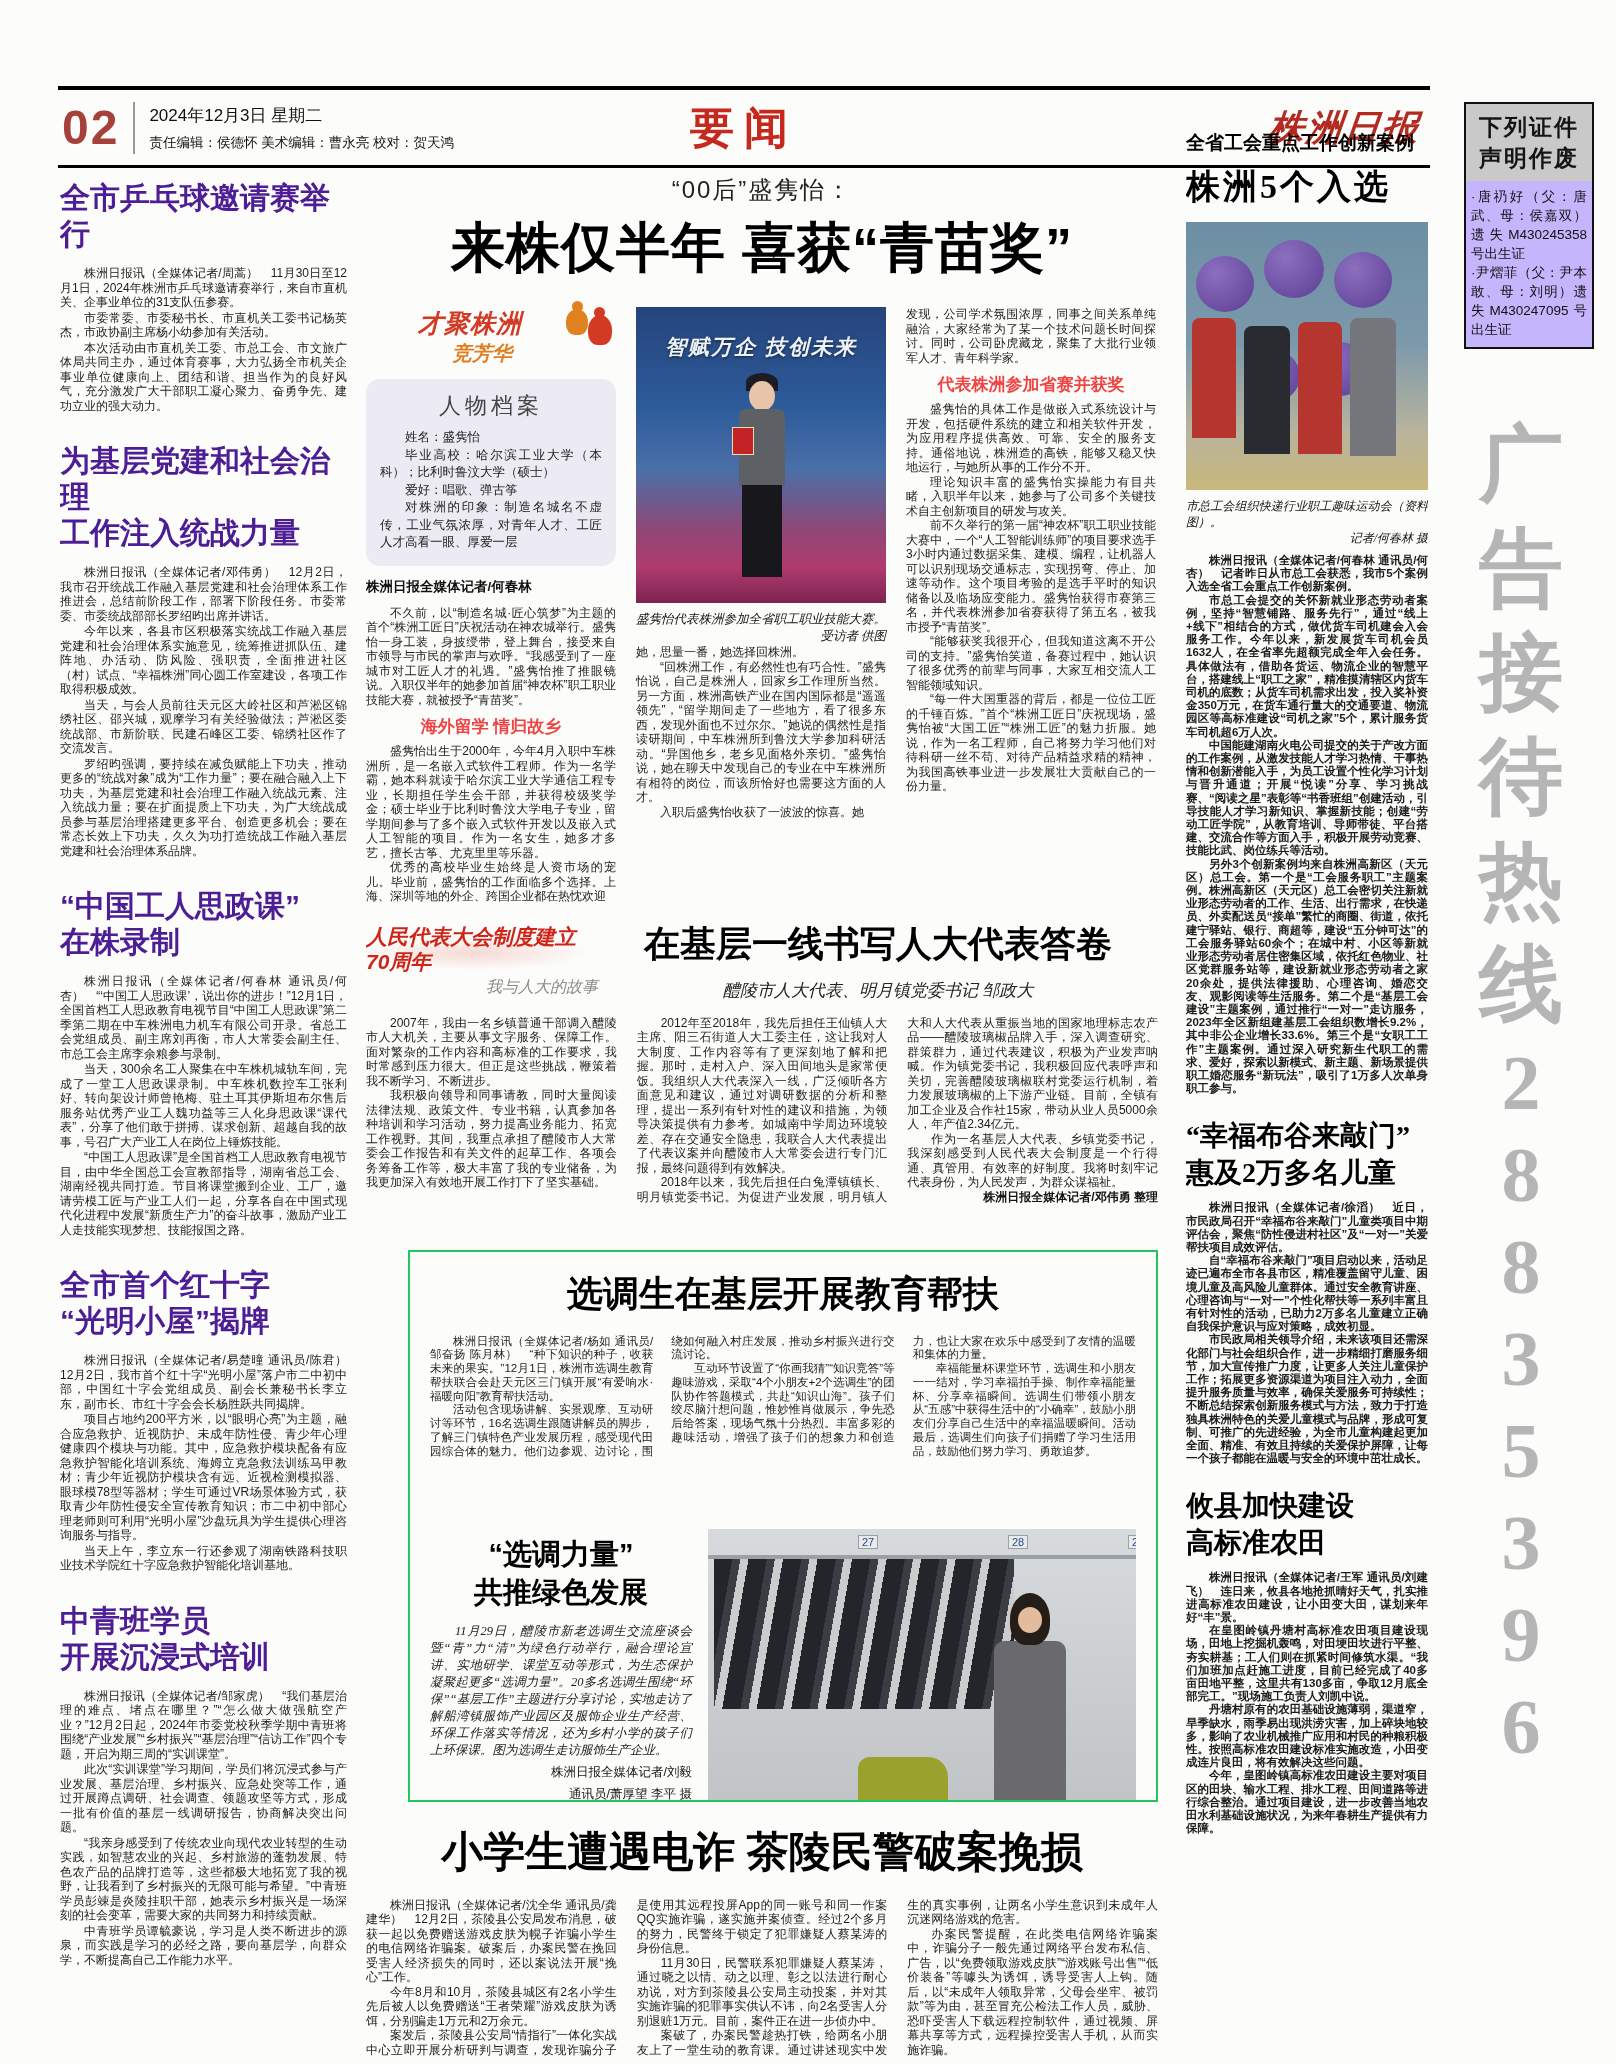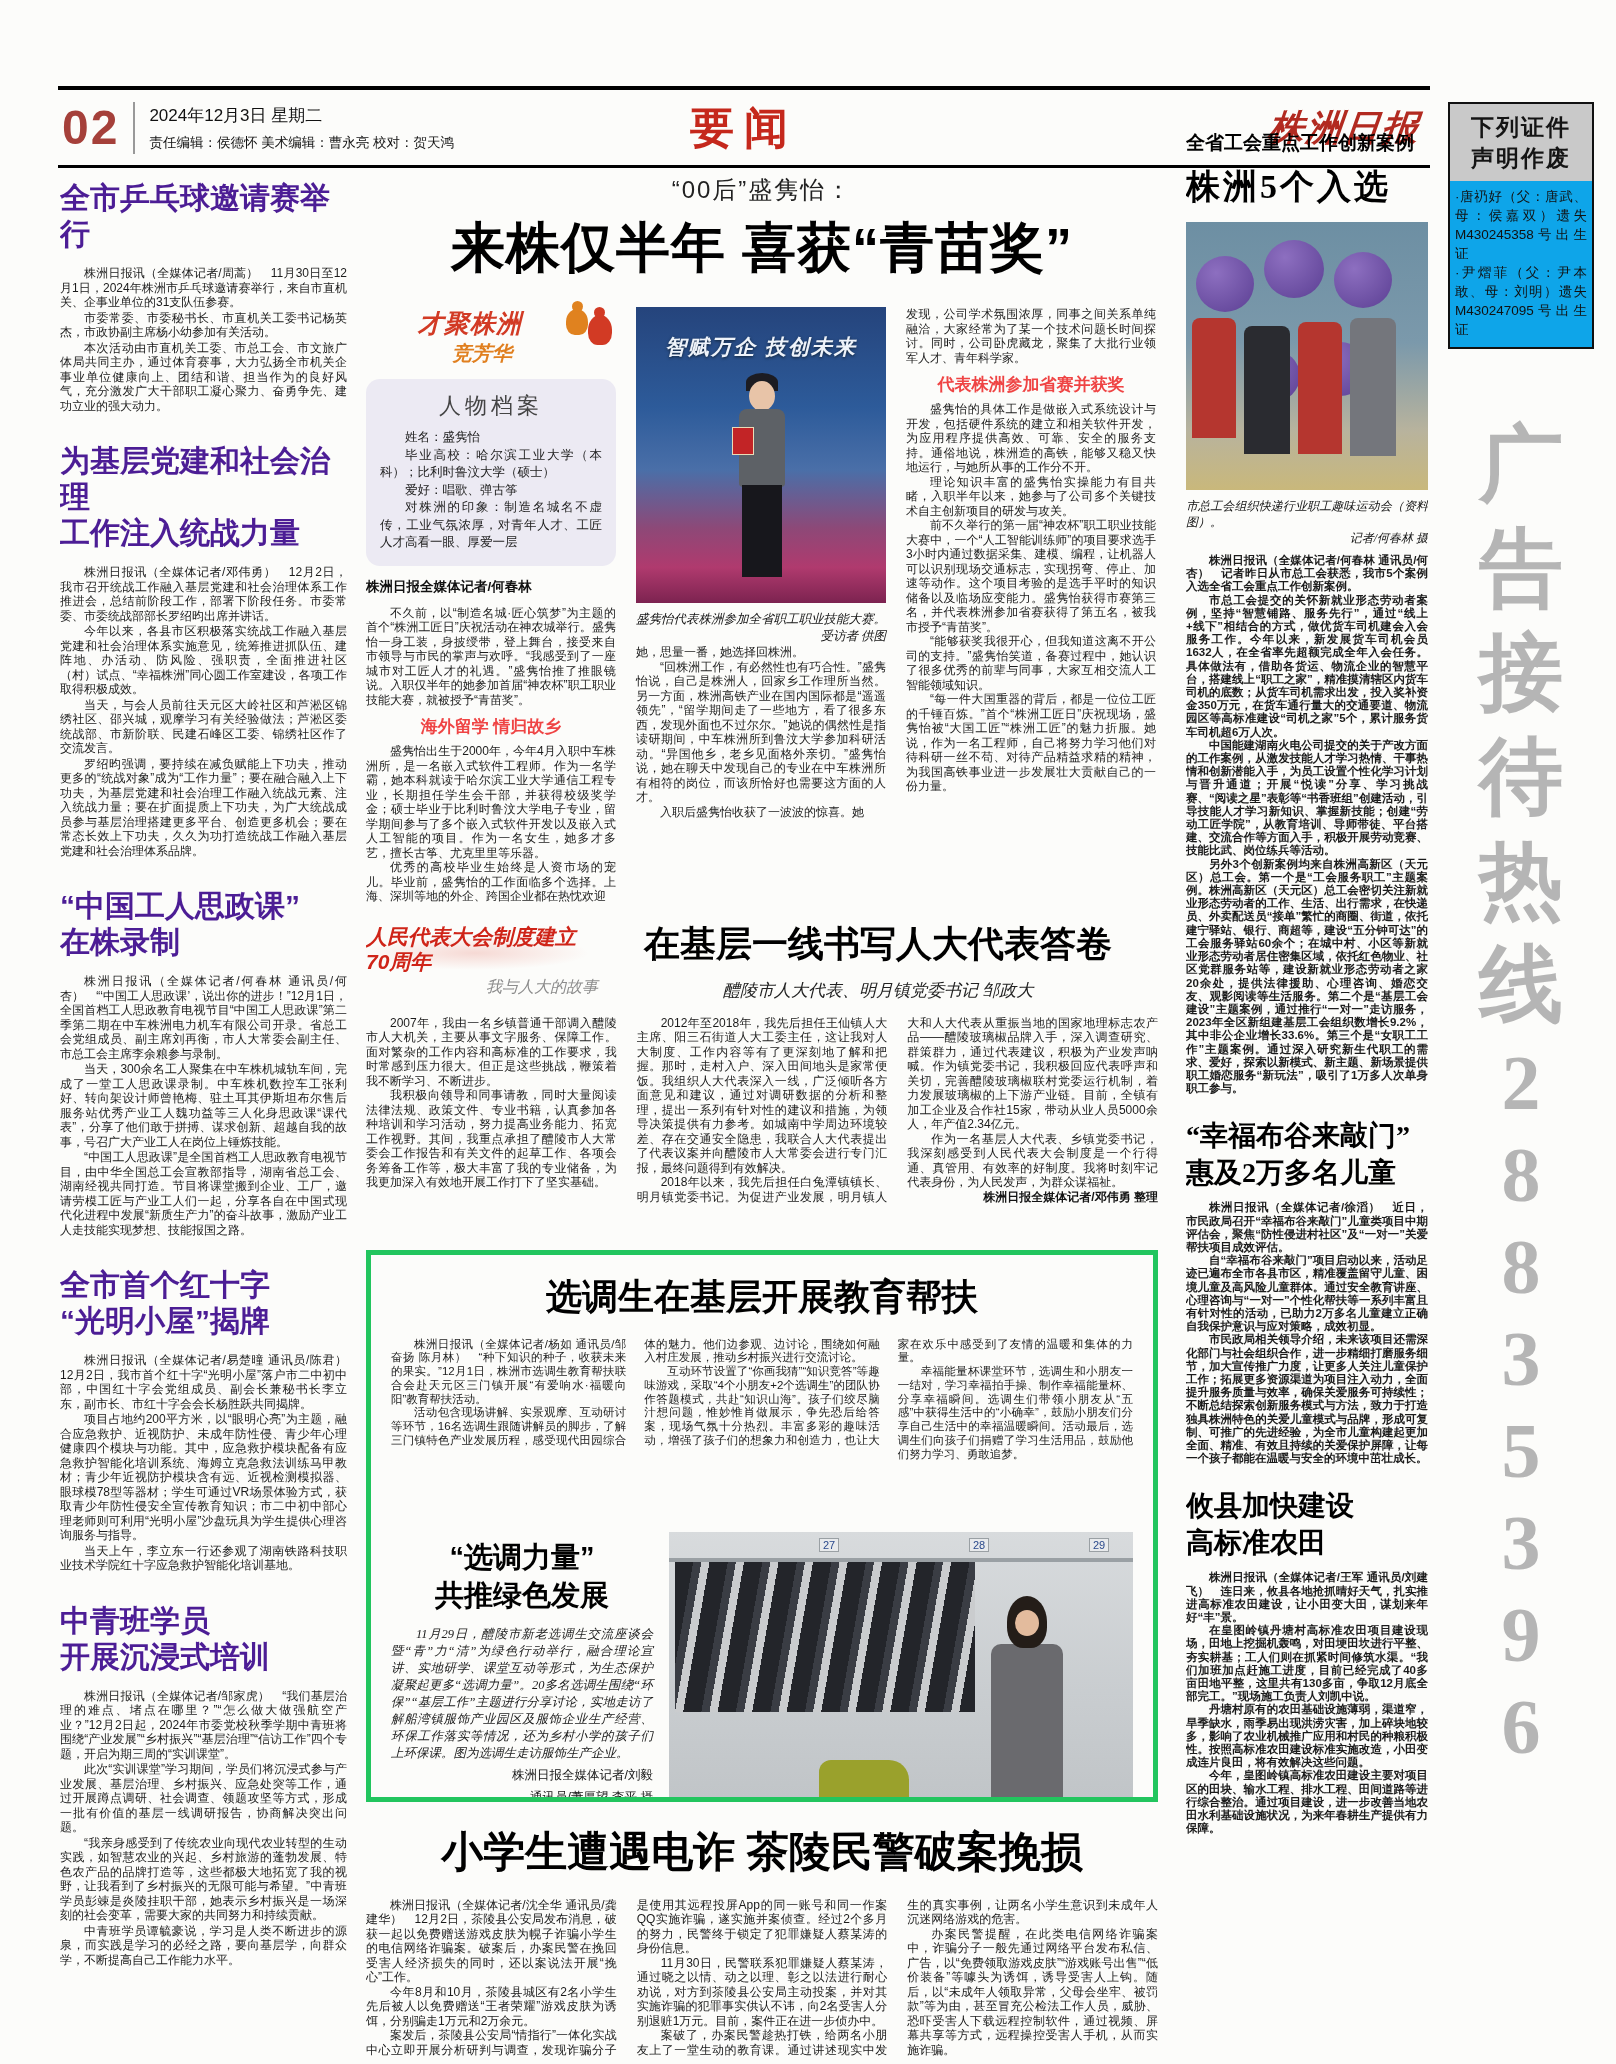--- a/index.html
+++ b/index.html
@@ -76,21 +76,21 @@
   .npc-banner::before { content:""; position:absolute; left:-6px; top:16px; width:230px; height:34px; border-radius:50%;
                         background:radial-gradient(ellipse at center,#f6d9d4 0%,rgba(246,217,212,0) 70%); }
   .npc-titleblock { flex:1; }
   .npc-title { text-align:center; font-size:36px; font-weight:bold; color:#000; }
   .npc-byline { text-align:center; font-size:17px; margin-top:10px; color:#222; }
   .npc-body { margin-top:14px; column-count:3; column-gap:20px; height:218px; overflow:hidden; }
   .npc-body .body-p { margin-bottom:0; }
   .npc-sign { text-align:right; font-size:12px; line-height:14.5px; font-weight:bold; }
 
   
-  .xbox { margin-top:16px; border:5px solid #22c55e; padding:14px 20px 29px; height:552px; overflow:hidden; }
+  .xbox { margin-top:16px; border:2px solid #22c55e; padding:14px 20px 29px; height:552px; overflow:hidden;margin-left:42px; }
   .xbox-title { text-align:center; font-size:36px; font-weight:bold; color:#000; margin-top:4px; }
   .xbox-body { margin-top:16px; column-count:3; column-gap:18px; height:178px; overflow:hidden; }
   .xbox-body .body-p { font-size:11.5px; line-height:13.8px; }
   .xbox-sub { display:flex; margin-top:16px; gap:16px; }
   .xbox-sub-left { width:262px; }
   .xsub-title { text-align:center; font-size:29px; font-weight:bold; line-height:38px; margin:6px 0 12px; color:#000;}
   .xsub-text { font-size:12.5px; line-height:17px; text-align:justify; text-indent:2em;
                font-family:"Liberation Serif",serif; font-style:italic; color:#1b1b1b; }
   .xsub-by { text-align:right; font-size:12.5px; line-height:18px; margin-top:4px; }
   .x-photo { position:relative; flex:1; height:290px; overflow:hidden; background:linear-gradient(180deg,#d8dbdd 0%,#c9cdd0 55%,#bfc3c6 100%); }
@@ -118,21 +118,21 @@
   .r-shirt { position:absolute; border-radius:8px 8px 0 0; }
   .r-cap { margin-top:8px; font-size:12px; line-height:16px; text-align:justify;
            font-family:"Liberation Serif",serif; font-style:italic; }
   .r-credit { text-align:right; font-size:12px; line-height:16px; font-family:"Liberation Serif",serif; font-style:italic; }
   .r-body { margin-top:8px; }
   .r-body .body-p { font-size:11.5px; line-height:13.2px;font-weight:bold; }
   .r-art2-title { font-family:"Liberation Serif",serif; font-weight:bold; font-size:28px; line-height:37px; margin:22px 0 10px; color:#000;}
 
   
   .sidebar { position:absolute; left:1448px; top:102px; width:146px; }
-  .notice { border:2px solid #111; background:#0ea5e9; }
+  .notice { border:2px solid #111; background:#c4b5fd;margin-left:16px; }
   .notice-title { background:#c9c9c9; text-align:center; font-size:23px; font-weight:bold; line-height:31px; padding:8px 0 7px; letter-spacing:2px;}
   .notice-body { padding:6px 5px 8px; }
   .notice-item { font-size:13.5px; line-height:19px; text-align:justify; color:#111; }
   .hotline { margin-top:64px; display:flex; flex-direction:column; align-items:center; }
   .hl-char { font-family:"Liberation Serif",serif; color:#b5b5b5; font-size:84px; line-height:104px; font-weight:bold; }
   .hl-num { font-family:"Liberation Serif",serif; color:#b5b5b5; font-size:78px; line-height:92px; font-weight:bold; }
 </style>
 </head>
 <body>
 

